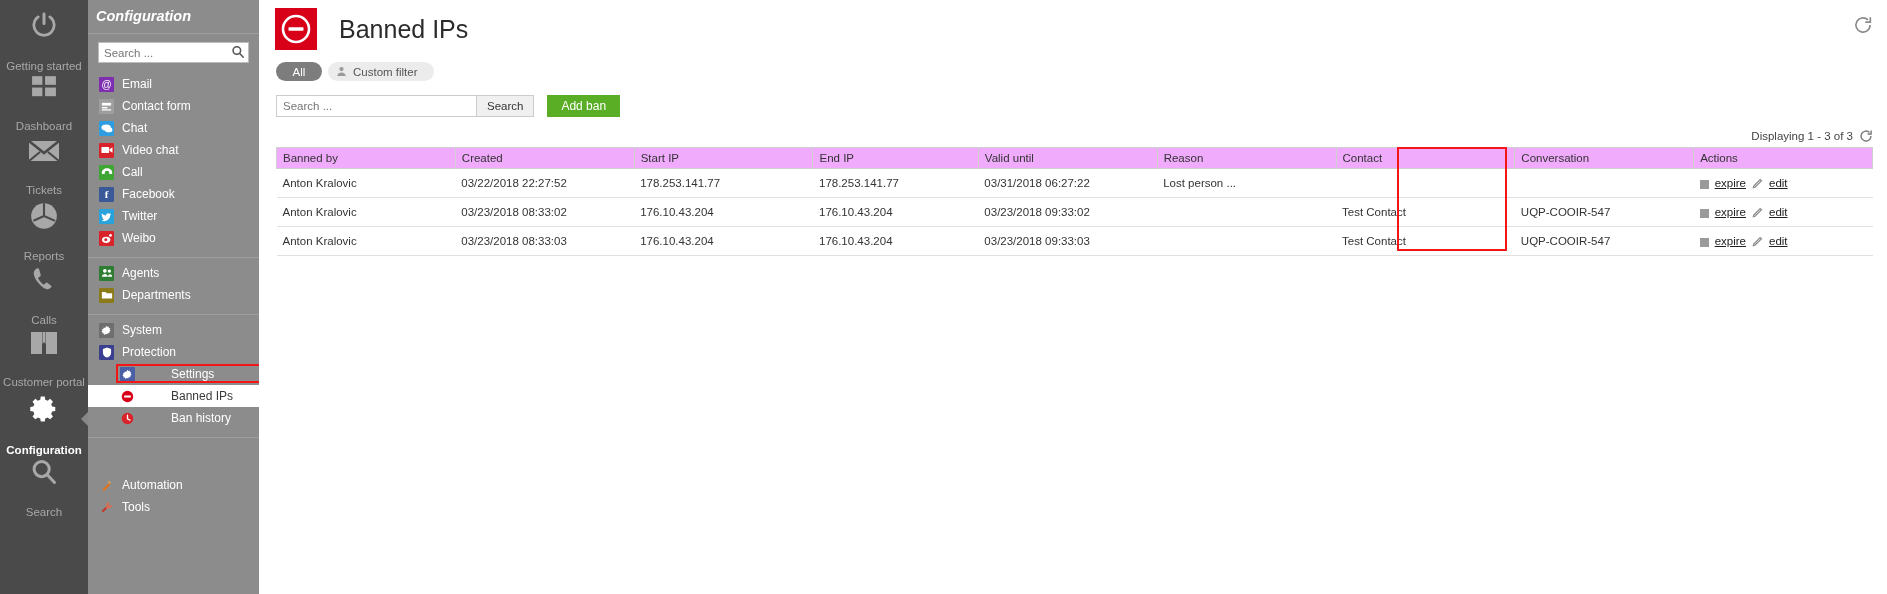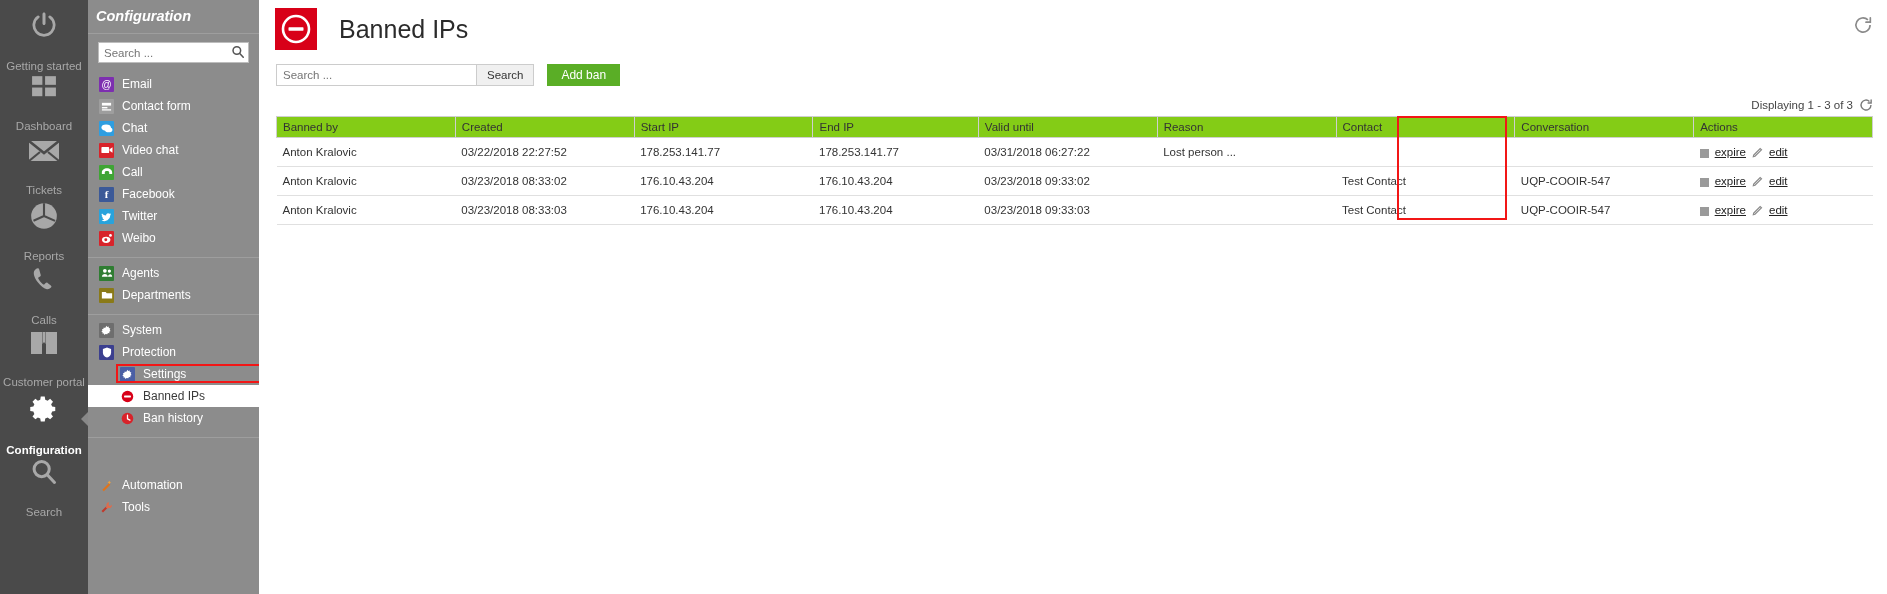--- a/index.html
+++ b/index.html
@@ -78,21 +78,21 @@
     height: 22px; display: flex; align-items: center;
     padding-left: 11px; cursor: pointer;
   }
   .side-item .sicon {
     width: 15px; height: 15px; margin-right: 8px;
     display: flex; align-items: center; justify-content: center;
     font-size: 10px; color: #ffffff; border-radius: 1px;
     flex: 0 0 auto; overflow: hidden;
   }
   .side-item .slabel { font-size: 12px; color: #ffffff; white-space: nowrap; }
-  .side-item.sub { padding-left: 32px; }
+  .side-item.sub { padding-left: 32px; gap: 28px; }
   .side-item.selected { background: #ffffff; }
   .side-item.selected .slabel { color: #3a3a3a; }
   .annot-red {
     position: absolute;
     border: 2px solid #f21616;
     pointer-events: none;
   }
 
   
   .main { flex: 1; height: 594px; background: #ffffff; position: relative; }
@@ -142,21 +142,21 @@
     display: flex; align-items: center; justify-content: flex-end;
     gap: 6px; padding: 12px 14px 4px 0;
     font-size: 11.5px; color: #444444;
   }
   .refresh-sm { width: 14px; height: 14px; cursor: pointer; }
 
   
   .table-wrap { padding: 0 14px 0 17px; position: relative; }
   table.grid { width: 100%; border-collapse: collapse; table-layout: fixed; }
   table.grid th {
-    background: #84cc16; border: 1px solid #cfcfcf; border-left: none;
+    background: #f0abfc; border: 1px solid #cfcfcf; border-left: none;
     font-size: 11.5px; font-weight: normal; color: #333333;
     text-align: left; padding: 4px 6px; height: 21px;
   }
   table.grid th:first-child { border-left: 1px solid #cfcfcf; }
   table.grid td {
     border-bottom: 1px solid #e0e0e0;
     font-size: 11.5px; color: #333333;
     padding: 8px 6px; height: 28px; text-align: left;
     white-space: nowrap; overflow: hidden;
   }
@@ -443,20 +443,34 @@
       <span class="page-title">Banned IPs</span>
     </div>
 
     <span class="refresh-top">
       <svg width="20" height="20" viewBox="0 0 24 24" fill="none" stroke="#8a8a8a" stroke-width="2">
         <path d="M20.5 12a8.5 8.5 0 11-2.6-6.1"></path>
         <path d="M20.8 3.4v5.2h-5.2" stroke-linecap="round"></path>
       </svg>
     </span>
 
+    <div class="filters">
+      <div class="pill on">
+        <span>All</span>
+      </div>
+      <div class="pill off">
+        <span class="puser">
+          <svg width="11" height="11" viewBox="0 0 12 12" fill="#9a9a9a">
+              <circle cx="6" cy="3.3" r="2.3"></circle>
+              <path d="M1.4 11c0-2.4 2-4 4.6-4s4.6 1.6 4.6 4z"></path>
+            </svg>
+        </span>
+        <span>Custom filter</span>
+      </div>
+    </div>
 
     <div class="toolbar">
       <div class="search-group">
         <input class="search-input" type="text" placeholder="Search ..." style="">
         <button class="search-btn">Search</button>
       </div>
       <button class="addban-btn">Add ban</button>
     </div>
 
     <div class="displaying">

